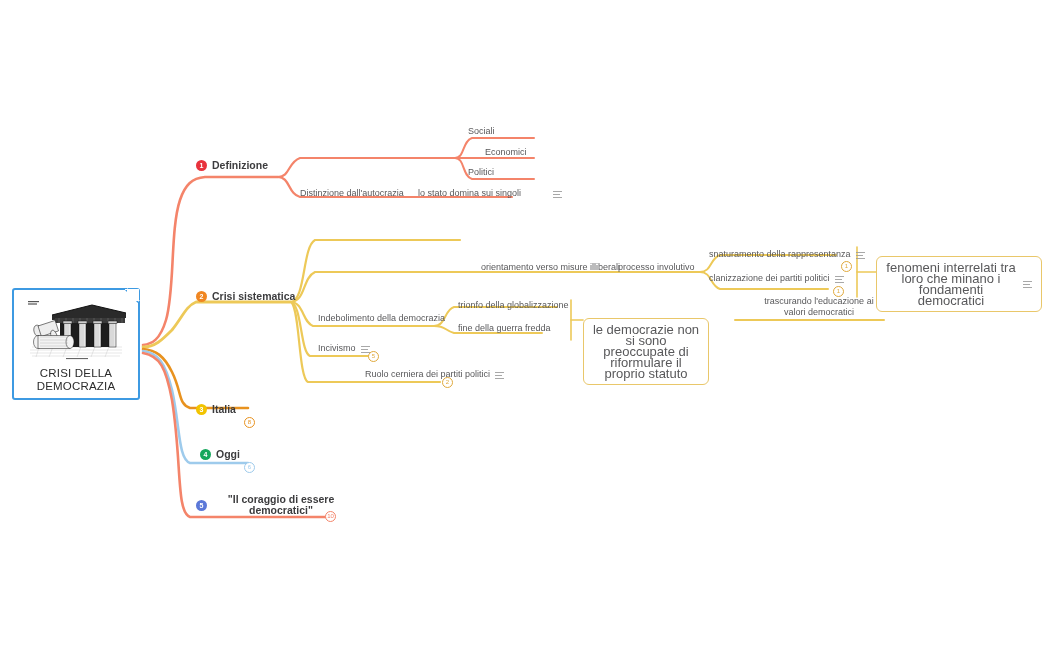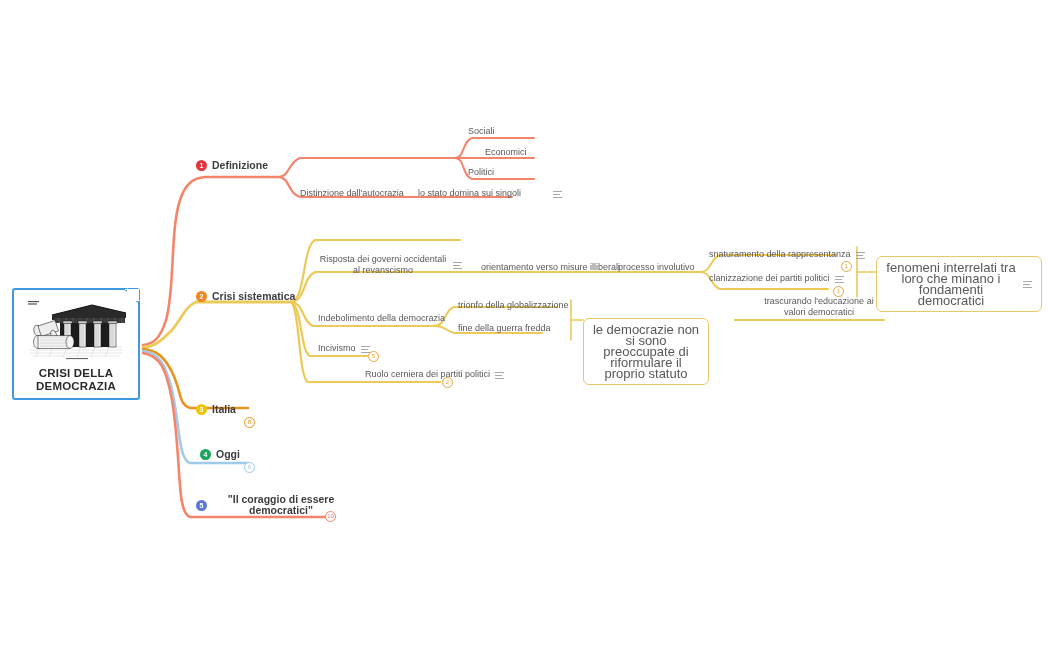--- a/index.html
+++ b/index.html
@@ -48,21 +48,21 @@
     width: 14px; height: 14px;
   }
   .temple-img {
     width: 108px; height: 66px;
     position: relative;
     overflow: hidden;
   }
   .central-title {
     margin-top: 6px;
     font-size: 11.5px;
-    font-weight: bold;
+    font-weight: normal;
     color: #2b2b2b;
     text-align: center;
     line-height: 13px;
     letter-spacing: 0.2px;
   }
 
   
   .node {
     position: absolute;
     display: flex;
@@ -293,28 +293,20 @@
         <i></i>
       </span>
   </div>
 
   <div class="node lvl1" style="left:196px; top:291px;">
     <span class="bullet" style="background:#f08622;">2</span>
     <span class="node-txt">Crisi sistematica</span>
   </div>
 
 
-  <div class="node" style="left:318px; top:254px; width:150px;">
-    <span class="node-txt wrap" style="width:130px;">Risposta dei governi occidentali al revanscismo</span>
-    <span class="note-icon">
-        <i></i>
-        <i></i>
-        <i></i>
-      </span>
-  </div>
 
   <div class="node" style="left:481px; top:262px;">
     <span class="node-txt">orientamento verso misure illiberali</span>
   </div>
   <div class="node" style="left:618px; top:262px;">
     <span class="node-txt">processo involutivo</span>
   </div>
 
   <div class="node" style="left:709px; top:249px;">
     <span class="node-txt">snaturamento della rappresentanza</span>

